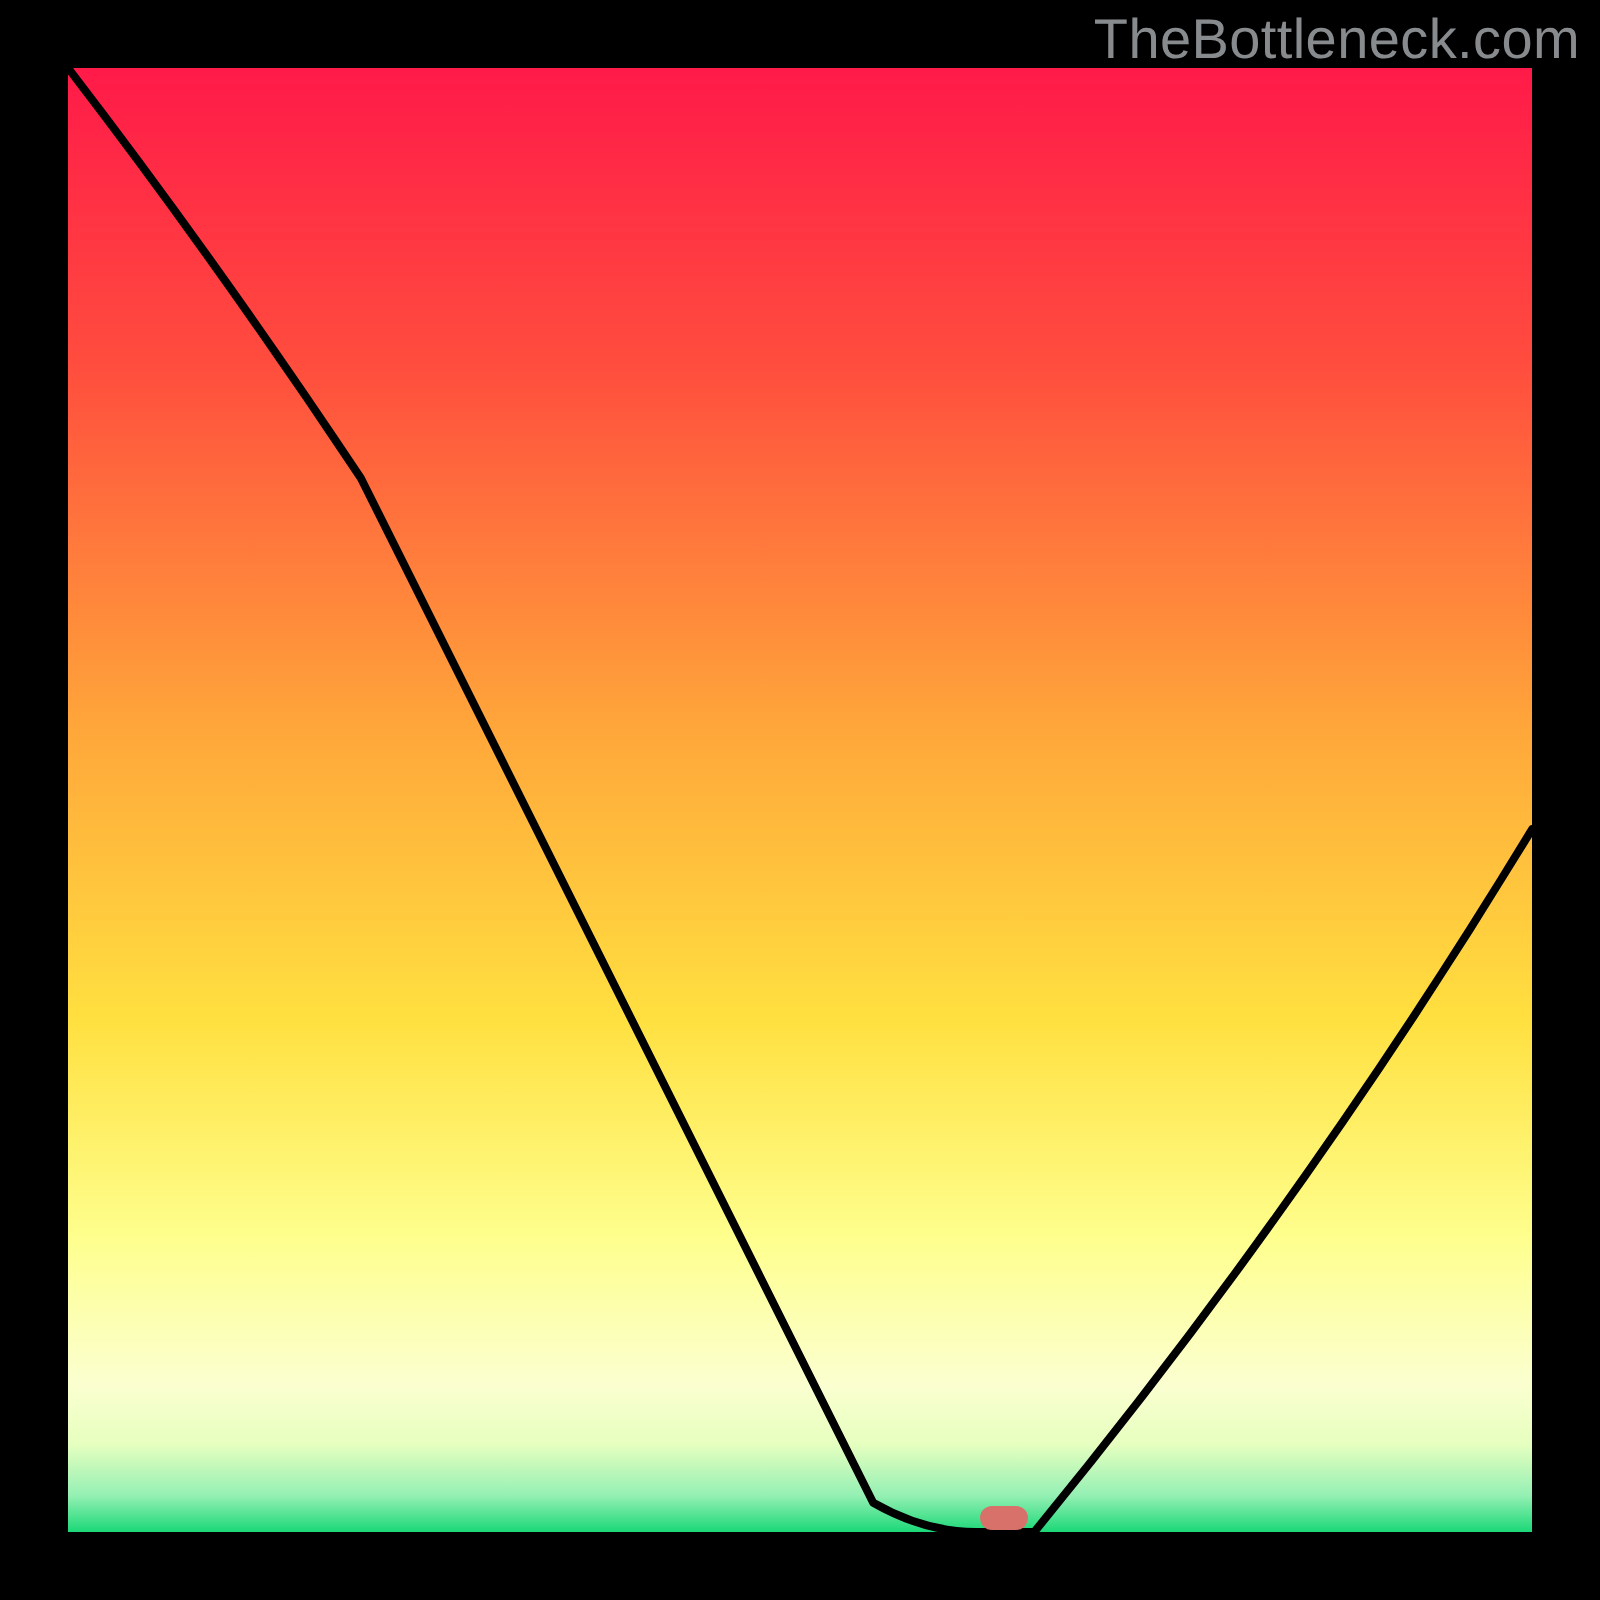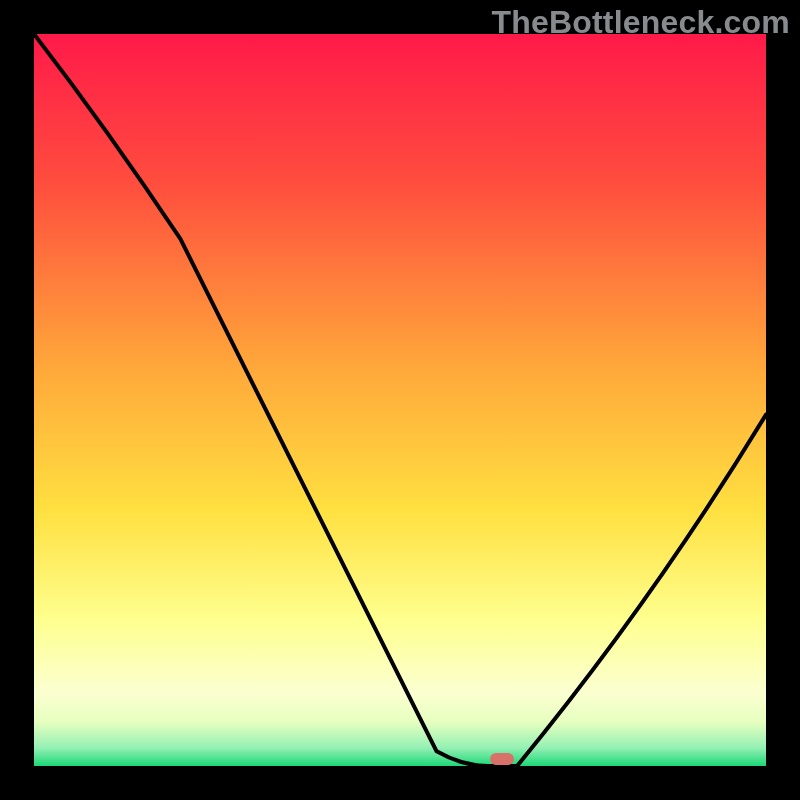--- a/index.html
+++ b/index.html
@@ -15,22 +15,22 @@
     position: relative;
     width: 800px;
     height: 800px;
     background: #000;
   }
   .attribution {
     position: absolute;
     top: 4px;
     right: 10px;
     color: #888b8e;
-    font-size: 32px;
-    font-weight: 700;
+    font-size: 28px;
+    font-weight: 400;
     letter-spacing: 0.2px;
   }
   .plot-area {
     position: absolute;
     left: 34px;
     top: 34px;
     width: 732px;
     height: 732px;
     overflow: hidden;
   }

